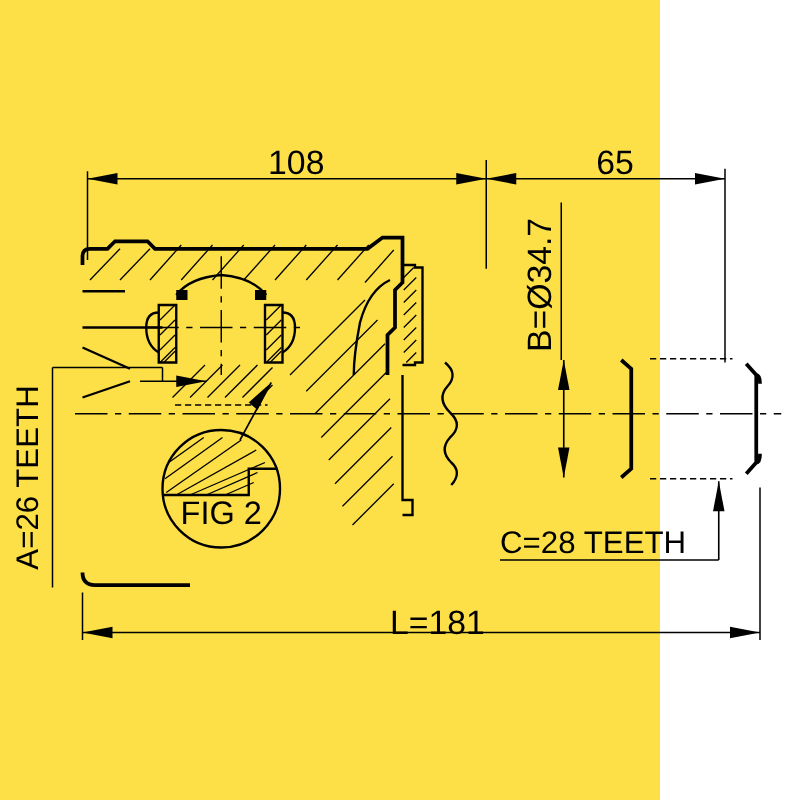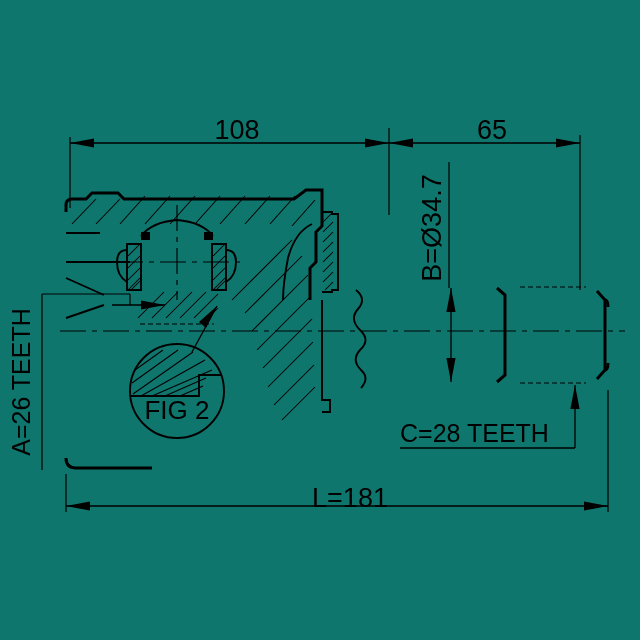--- a/index.html
+++ b/index.html
@@ -8,23 +8,23 @@
     background: #ffffff;
   }
   body {
     width: 640px;
     height: 640px;
     overflow: hidden;
     font-family: "Liberation Sans", sans-serif;
   }
   #drawing-root {
     position: relative;
-    width: 640px;
+    width: 528px;
     height: 640px;
-    background: #0f766e;
+    background: #fde047;
   }
   svg.cad {
     display: block;
     width: 640px;
     height: 640px;
   }
   .ln { stroke: #000000; fill: none; stroke-linecap: butt; stroke-linejoin: miter; }
   .med  { stroke-width: 1.9; }
   .thick{ stroke-width: 3.0; }
   .xthick{ stroke-width: 4.2; }

